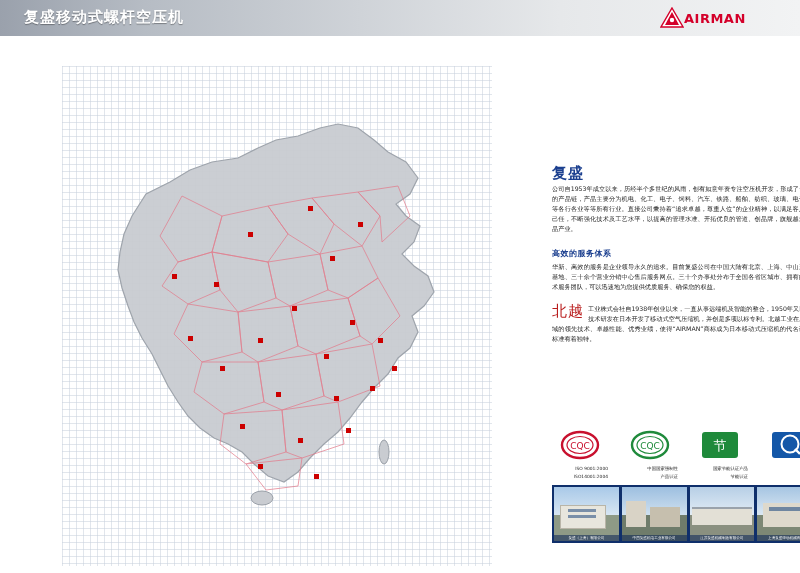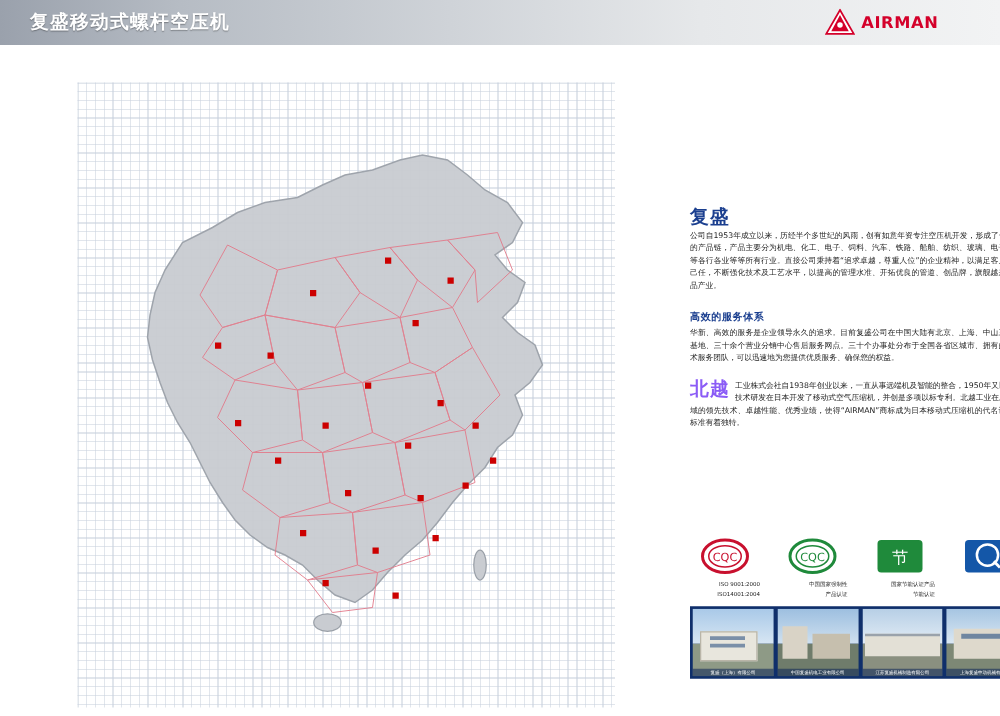--- a/index.html
+++ b/index.html
@@ -4,21 +4,21 @@
 <style>
   html,body{margin:0;padding:0;background:#ffffff;}
   body{width:800px;height:573px;overflow:hidden;font-family:"DejaVu Sans","Liberation Sans",sans-serif;}
   .page{position:relative;width:800px;height:573px;background:#ffffff;}
 
   
   .header{position:absolute;left:0;top:0;width:800px;height:36px;
     background:linear-gradient(to right,#9aa1ac 0%,#b6bcc4 18%,#cfd3d8 45%,#e6e8ea 70%,#f2f3f4 100%);}
   .header-title{position:absolute;left:24px;top:8px;font-size:15px;font-weight:bold;color:#ffffff;
     letter-spacing:1px;text-shadow:0 1px 1px rgba(0,0,0,.35);}
-  .logo{position:absolute;right:12px;top:5px;width:128px;height:26px;display:flex;align-items:center;gap:5px;}
+  .logo{position:absolute;right:12px;top:5px;width:128px;height:26px;display:flex;align-items:center;}
   .logo-mark{width:24px;height:22px;position:relative;}
   .logo-mark svg{display:block;}
   .logo-text{font-size:13px;font-weight:bold;color:#d4002a;letter-spacing:.5px;font-family:"DejaVu Sans",sans-serif;}
 
   
   .body-area{position:absolute;left:0;top:48px;width:800px;height:537px;background:#fff;margin-left:44px;}
 
   
   .map-panel{position:absolute;left:18px;top:18px;width:430px;height:500px;background:#fff;}
   .map-grid{position:absolute;left:0;top:0;width:430px;height:500px;
@@ -30,21 +30,21 @@
   .city-dot{position:absolute;width:5px;height:5px;background:#cc0000;}
 
   
   .text-col{position:absolute;left:508px;top:115px;width:272px;}
   .brand-block{margin-bottom:14px;}
   .brand-head{font-size:15px;font-weight:bold;color:#1b3f8f;letter-spacing:1px;line-height:18px;}
   .brand-para{font-size:6.2px;color:#1d1d1d;line-height:10px;text-align:justify;margin-top:2px;}
   .sec-title{font-size:8px;font-weight:bold;color:#1b3f8f;margin-top:10px;margin-bottom:3px;letter-spacing:.5px;}
   .sec-para{font-size:6.2px;color:#1d1d1d;line-height:10px;text-align:justify;}
 
-  .brand2-head{font-size:15px;font-weight:bold;color:#8b5cf6;letter-spacing:1px;float:left;margin-right:4px;line-height:15px;}
+  .brand2-head{font-size:15px;font-weight:normal;color:#b91c1c;letter-spacing:1px;float:left;margin-right:4px;line-height:15px;}
 
   
   .certs{position:absolute;left:508px;top:382px;width:272px;height:48px;display:flex;gap:14px;align-items:flex-start;}
   .cert{width:56px;text-align:right;}
   .cert-ring{width:42px;height:34px;margin:0 auto;position:relative;}
   .cert-cap{font-size:4.4px;color:#222;line-height:5.6px;margin-top:2px;}
 
   
   .photos{position:absolute;left:508px;top:437px;width:272px;height:58px;display:flex;gap:3px;
     background:#0f2f6b;padding:2px;box-sizing:border-box;}

